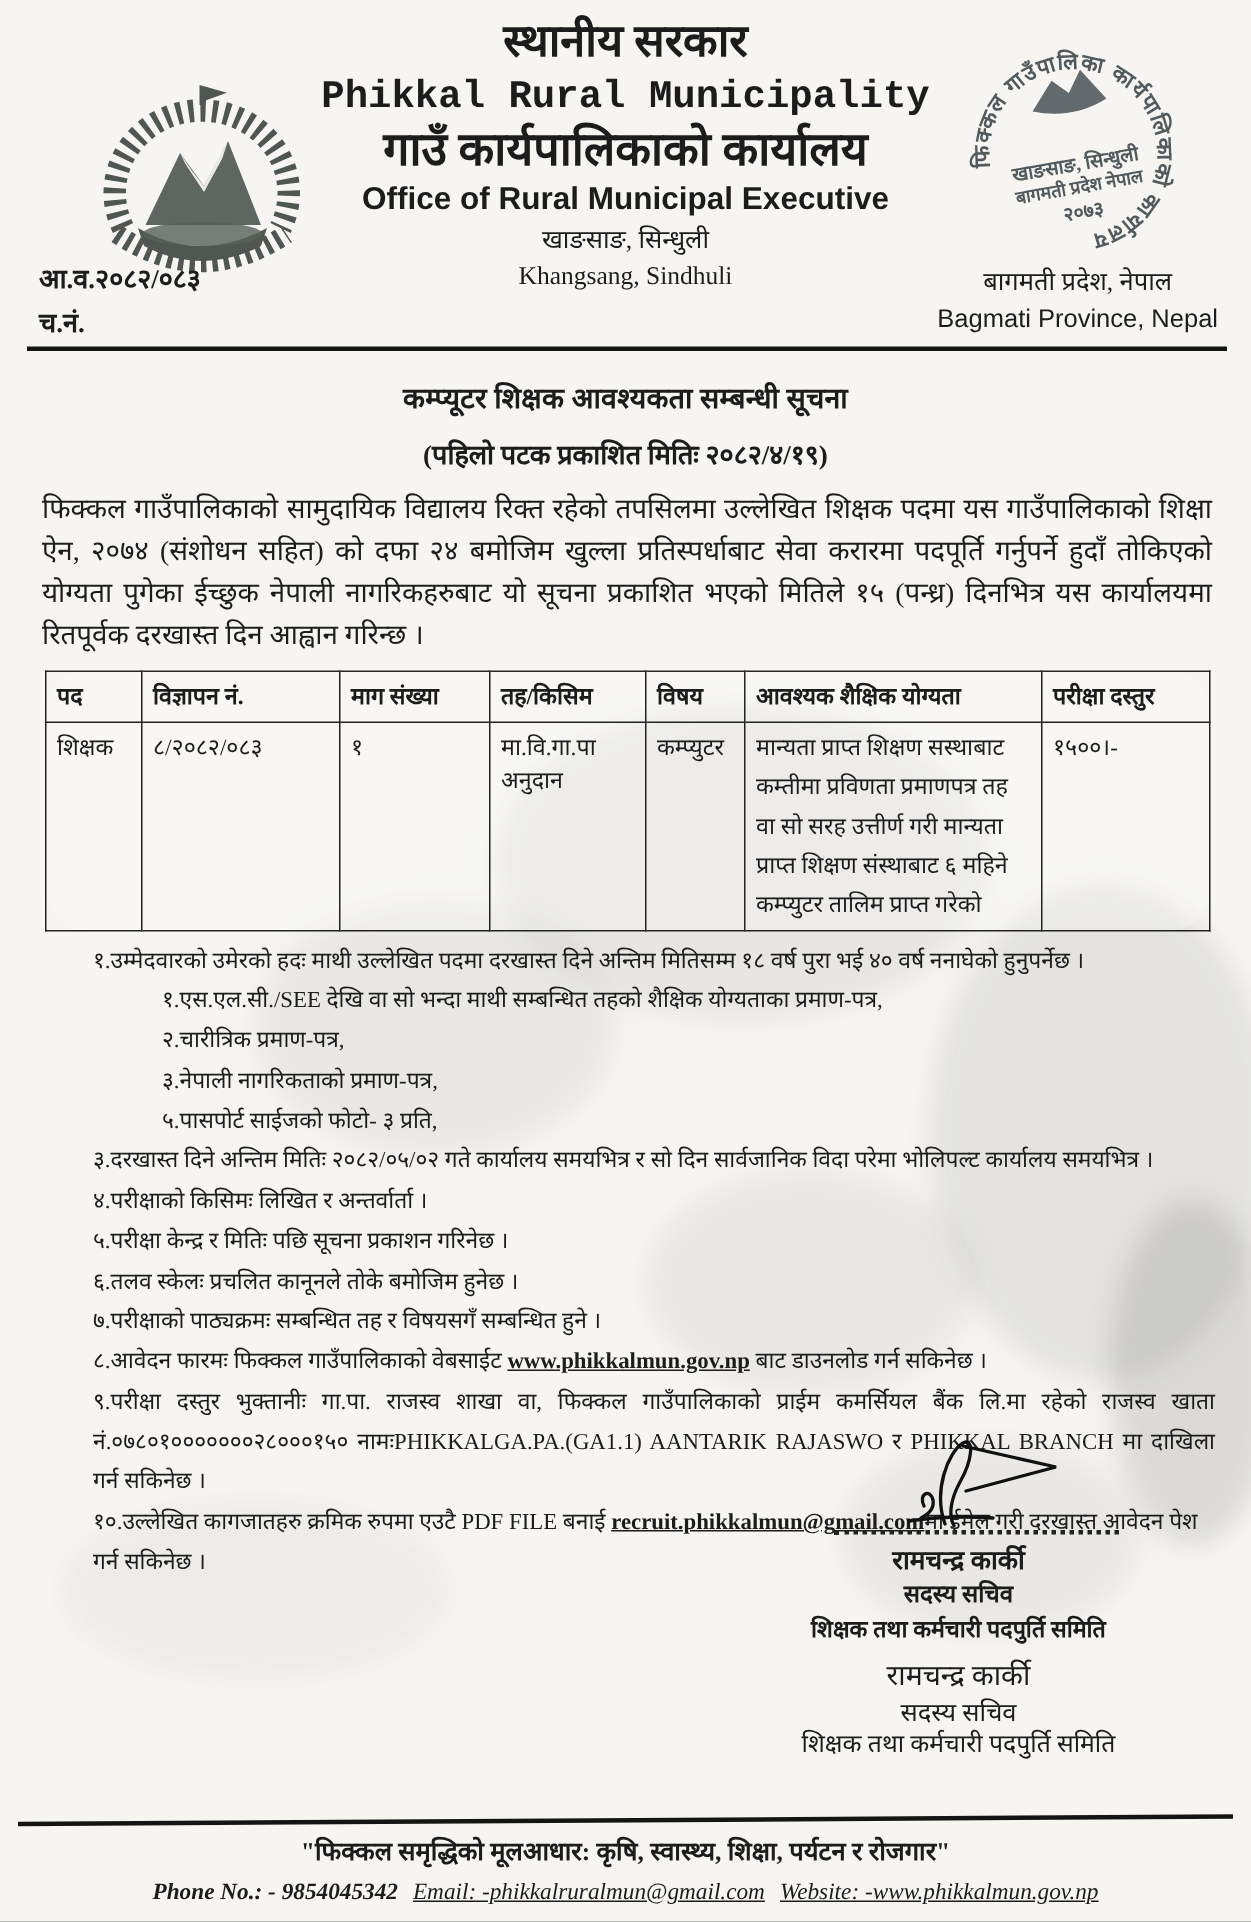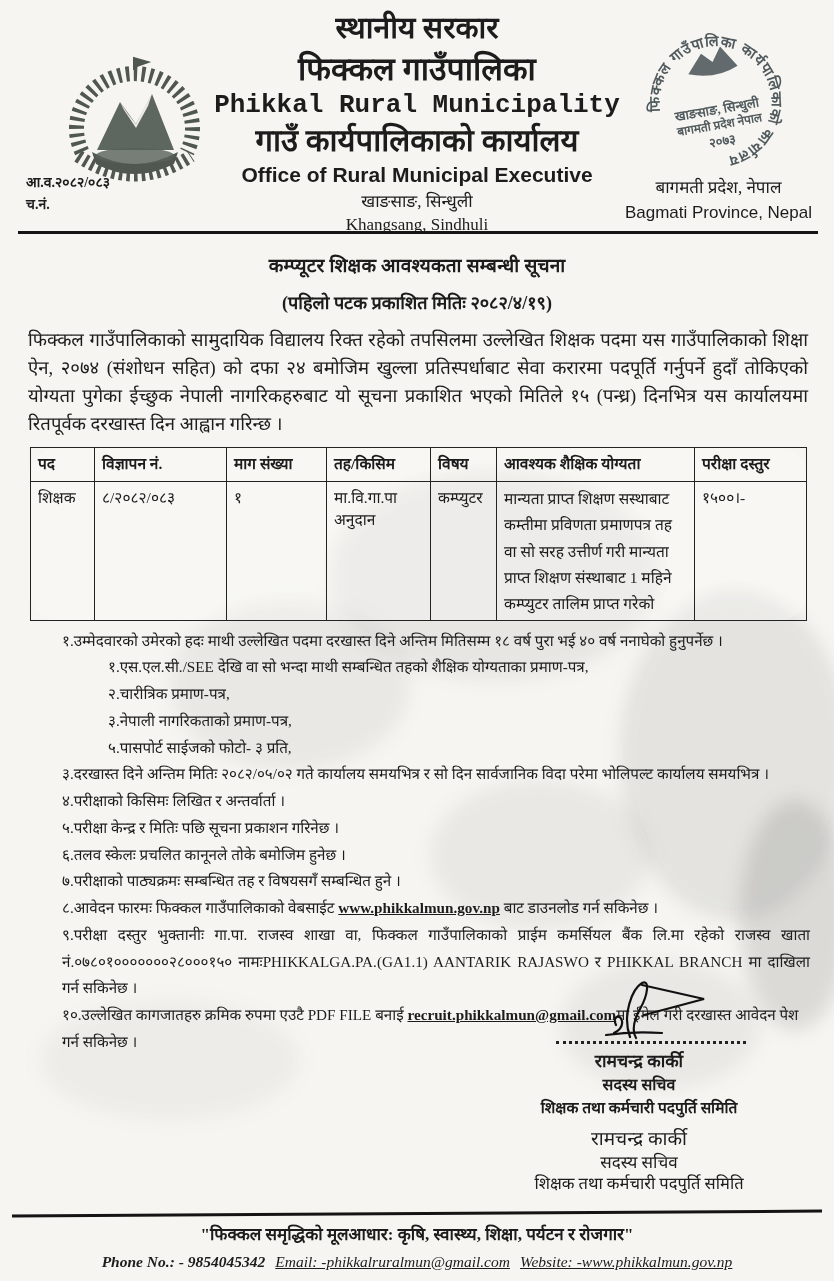--- a/index.html
+++ b/index.html
@@ -15,21 +15,21 @@
   .emblem { position:absolute; left:52px; top:52px; width:165px; height:160px; opacity:.88; }
   .stamp  { position:absolute; right:38px; top:22px; width:160px; height:165px; transform:rotate(-10deg); opacity:.82; }
   .head-center { position:absolute; left:50%; top:8px; transform:translateX(-50%); width:470px; text-align:center; }
   .h-np1 { font-size:30px; font-weight:bold; line-height:1.35; }
   .h-np2 { font-size:32px; font-weight:bold; line-height:1.3; }
   .h-en1 { font-size:26px; font-weight:bold; font-family:Liberation Mono, monospace; line-height:1.2; }
   .h-np3 { font-size:31px; font-weight:bold; line-height:1.3; }
   .h-en2 { font-size:21px; font-weight:bold; font-family:"Liberation Sans",sans-serif; line-height:1.25; }
   .h-np4 { font-size:17px; line-height:1.45; margin-top:2px; }
   .h-en3 { font-size:17px; font-family:Liberation Serif, serif; line-height:1.3; }
-  .head-left { position:absolute; left:26px; top:172px; font-size:14px; font-weight:bold; line-height:1.6; }
+  .head-left { position:absolute; left:26px; top:172px; font-size:18px; font-weight:bold; line-height:1.6; }
   .head-right { position:absolute; right:22px; top:176px; text-align:center; line-height:1.45; }
   .head-right .np { font-size:17px; }
   .head-right .en { font-size:17px; font-family:"Liberation Sans",sans-serif; }
   .head-rule { position:absolute; left:18px; right:16px; top:231px; border-top:3px solid #151515; }
   
   .content { position:absolute; left:0; right:0; top:252px; }
   .n-title { text-align:center; font-size:19px; font-weight:bold; letter-spacing:.2px; }
   .n-sub { text-align:center; font-size:18px; font-weight:bold; margin-top:12px; }
   .n-body { margin:12px 26px 0 28px; font-size:18.5px; line-height:1.52; text-align:justify; }
   
@@ -38,21 +38,21 @@
   .vac th { font-size:15.5px; font-weight:bold; height:34px; }
   .vac td { font-size:15.5px; }
   .vac tr.data { height:112px; }
   .cell-justify { text-align:justify; line-height:1.68; }
   
   .notes { margin:7px 24px 0 62px; font-size:15.2px; line-height:1.76; }
   .notes .sub { margin-left:46px; }
   .doclink { text-decoration:underline; font-weight:bold;text-align:center; }
   .latin { font-family:"Liberation Serif",serif; }
   
-  .sig-wrap { position:absolute; right:30px; top:975px; width:330px; text-align:center; }
+  .sig-wrap { position:absolute; right:30px; top:954px; width:330px; text-align:center; }
   .sig-svg { display:block; margin:0 auto -4px 118px; width:130px; height:70px; }
   .sig-dots { width:190px; margin:0 auto 6px 82px; border-bottom:3px dotted #222; }
   .sig-name { font-size:17.5px; font-weight:bold; line-height:1.3; }
   .sig-post { font-size:16px; font-weight:bold; line-height:1.5; }
   .sig-org  { font-size:15.5px; font-weight:bold; line-height:1.4; }
   .sig2 { margin-top:9px; }
   .sig2 .sig-name { font-weight:normal; font-size:19px; }
   .sig2 .sig-post { font-weight:normal; font-size:17px; line-height:1.25; }
   .sig2 .sig-org  { font-weight:normal; font-size:16.5px; line-height:1.35; }
   
@@ -98,21 +98,20 @@
       </text>
       <path d="M58,48 L74,30 L84,40 L94,26 L108,48 Q84,58 58,48 Z" opacity=".9"></path>
       <text x="80" y="92" text-anchor="middle" font-size="13" font-weight="bold">खाङसाङ, सिन्धुली</text>
       <text x="80" y="107" text-anchor="middle" font-size="12" font-weight="bold">बागमती प्रदेश नेपाल</text>
       <text x="80" y="124" text-anchor="middle" font-size="13" font-weight="bold">२०७३</text>
     </g>
   </svg>
 
   <div class="head-center">
     <div class="h-np1">स्थानीय सरकार</div>
-    <div class="h-np2">फिक्कल गाउँपालिका</div>
     <div class="h-en1">Phikkal Rural Municipality</div>
     <div class="h-np3">गाउँ कार्यपालिकाको कार्यालय</div>
     <div class="h-en2">Office of Rural Municipal Executive</div>
     <div class="h-np4">खाङसाङ, सिन्धुली</div>
     <div class="h-en3">Khangsang, Sindhuli</div>
   </div>
 
   <div class="head-left">
     <div>आ.व.२०८२/०८३</div>
     <div>च.नं.</div>
@@ -149,21 +148,21 @@
         <th>विषय</th>
         <th>आवश्यक शैक्षिक योग्यता</th>
         <th>परीक्षा दस्तुर</th>
       </tr>
       <tr class="data">
         <td>शिक्षक</td>
         <td>८/२०८२/०८३</td>
         <td>१</td>
         <td>मा.वि.गा.पा अनुदान</td>
         <td>कम्प्युटर</td>
-        <td class="cell-justify">मान्यता प्राप्त शिक्षण सस्थाबाट कम्तीमा प्रविणता प्रमाणपत्र तह वा सो सरह उत्तीर्ण गरी मान्यता प्राप्त शिक्षण संस्थाबाट 1 महिने कम्प्युटर तालिम प्राप्त गरेको</td>
+        <td class="cell-justify">मान्यता प्राप्त शिक्षण सस्थाबाट कम्तीमा प्रविणता प्रमाणपत्र तह वा सो सरह उत्तीर्ण गरी मान्यता प्राप्त शिक्षण संस्थाबाट ६ महिने कम्प्युटर तालिम प्राप्त गरेको</td>
         <td>१५००।-</td>
       </tr>
     </tbody>
       </table>
 
     <div class="notes">
       <div>१.उम्मेदवारको उमेरको हदः माथी उल्लेखित पदमा दरखास्त दिने अन्तिम मितिसम्म १८ वर्ष पुरा भई ४० वर्ष ननाघेको हुनुपर्नेछ ।</div>
       <div class="sub">१.एस.एल.सी./SEE देखि वा सो भन्दा माथी सम्बन्धित तहको शैक्षिक योग्यताका प्रमाण-पत्र,</div>
       <div class="sub">२.चारीत्रिक प्रमाण-पत्र,</div>
       <div class="sub">३.नेपाली नागरिकताको प्रमाण-पत्र,</div>

